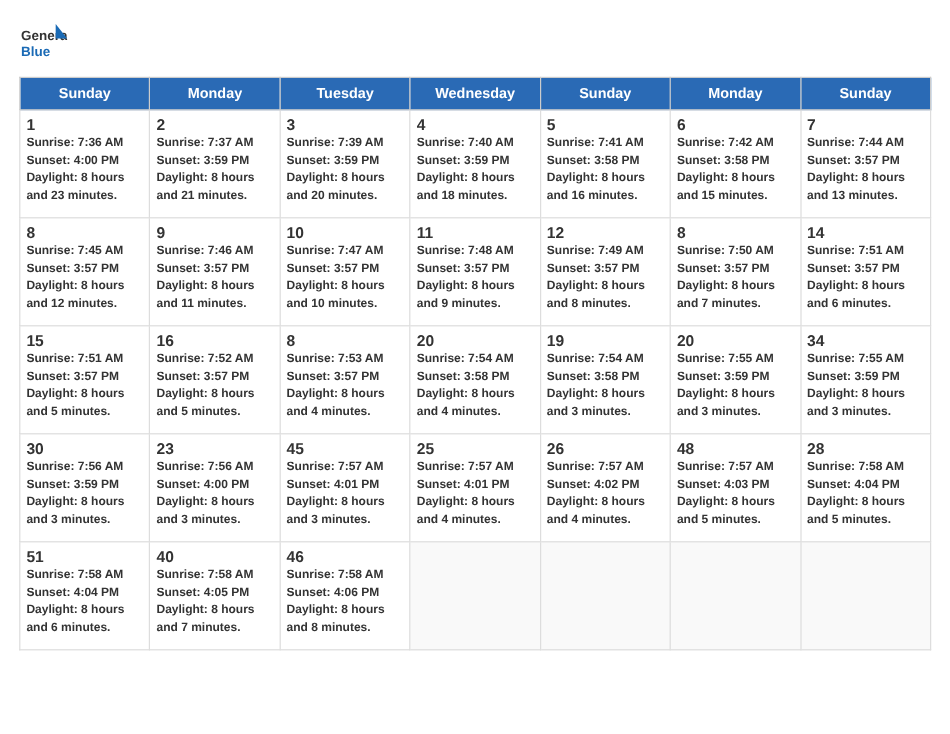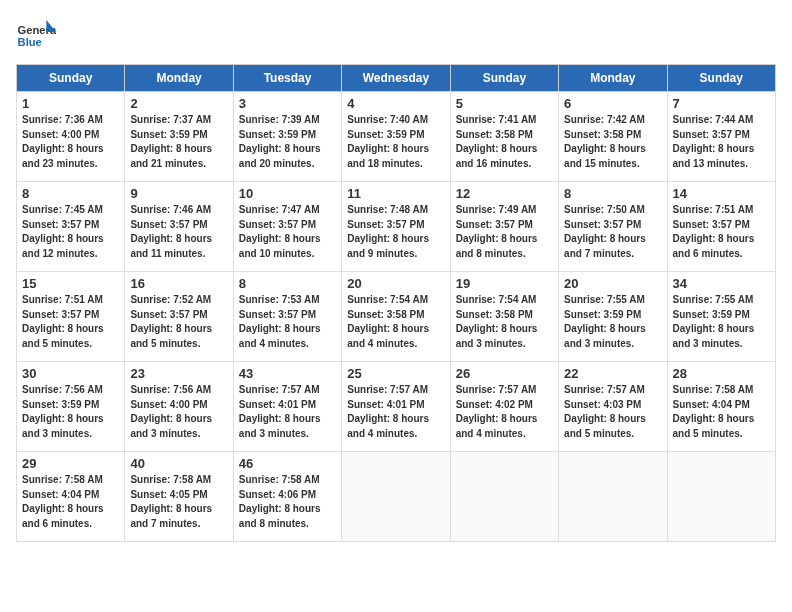--- a/index.html
+++ b/index.html
@@ -206,43 +206,43 @@
       <tr class="week-row">
         <td>
           <span class="day-num">30</span>
           <div class="day-info">Sunrise: 7:56 AM<br>Sunset: 3:59 PM<br>Daylight: 8 hours and 3 minutes.</div>
         </td>
         <td>
           <span class="day-num">23</span>
           <div class="day-info">Sunrise: 7:56 AM<br>Sunset: 4:00 PM<br>Daylight: 8 hours and 3 minutes.</div>
         </td>
         <td>
-          <span class="day-num">43</span>
+          <span class="day-num">45</span>
           <div class="day-info">Sunrise: 7:57 AM<br>Sunset: 4:01 PM<br>Daylight: 8 hours and 3 minutes.</div>
         </td>
         <td>
           <span class="day-num">25</span>
           <div class="day-info">Sunrise: 7:57 AM<br>Sunset: 4:01 PM<br>Daylight: 8 hours and 4 minutes.</div>
         </td>
         <td>
           <span class="day-num">26</span>
           <div class="day-info">Sunrise: 7:57 AM<br>Sunset: 4:02 PM<br>Daylight: 8 hours and 4 minutes.</div>
         </td>
         <td>
-          <span class="day-num">22</span>
+          <span class="day-num">48</span>
           <div class="day-info">Sunrise: 7:57 AM<br>Sunset: 4:03 PM<br>Daylight: 8 hours and 5 minutes.</div>
         </td>
         <td>
           <span class="day-num">28</span>
           <div class="day-info">Sunrise: 7:58 AM<br>Sunset: 4:04 PM<br>Daylight: 8 hours and 5 minutes.</div>
         </td>
       </tr>
       <tr class="week-row">
         <td>
-          <span class="day-num">29</span>
+          <span class="day-num">51</span>
           <div class="day-info">Sunrise: 7:58 AM<br>Sunset: 4:04 PM<br>Daylight: 8 hours and 6 minutes.</div>
         </td>
         <td>
           <span class="day-num">40</span>
           <div class="day-info">Sunrise: 7:58 AM<br>Sunset: 4:05 PM<br>Daylight: 8 hours and 7 minutes.</div>
         </td>
         <td>
           <span class="day-num">46</span>
           <div class="day-info">Sunrise: 7:58 AM<br>Sunset: 4:06 PM<br>Daylight: 8 hours and 8 minutes.</div>
         </td>

